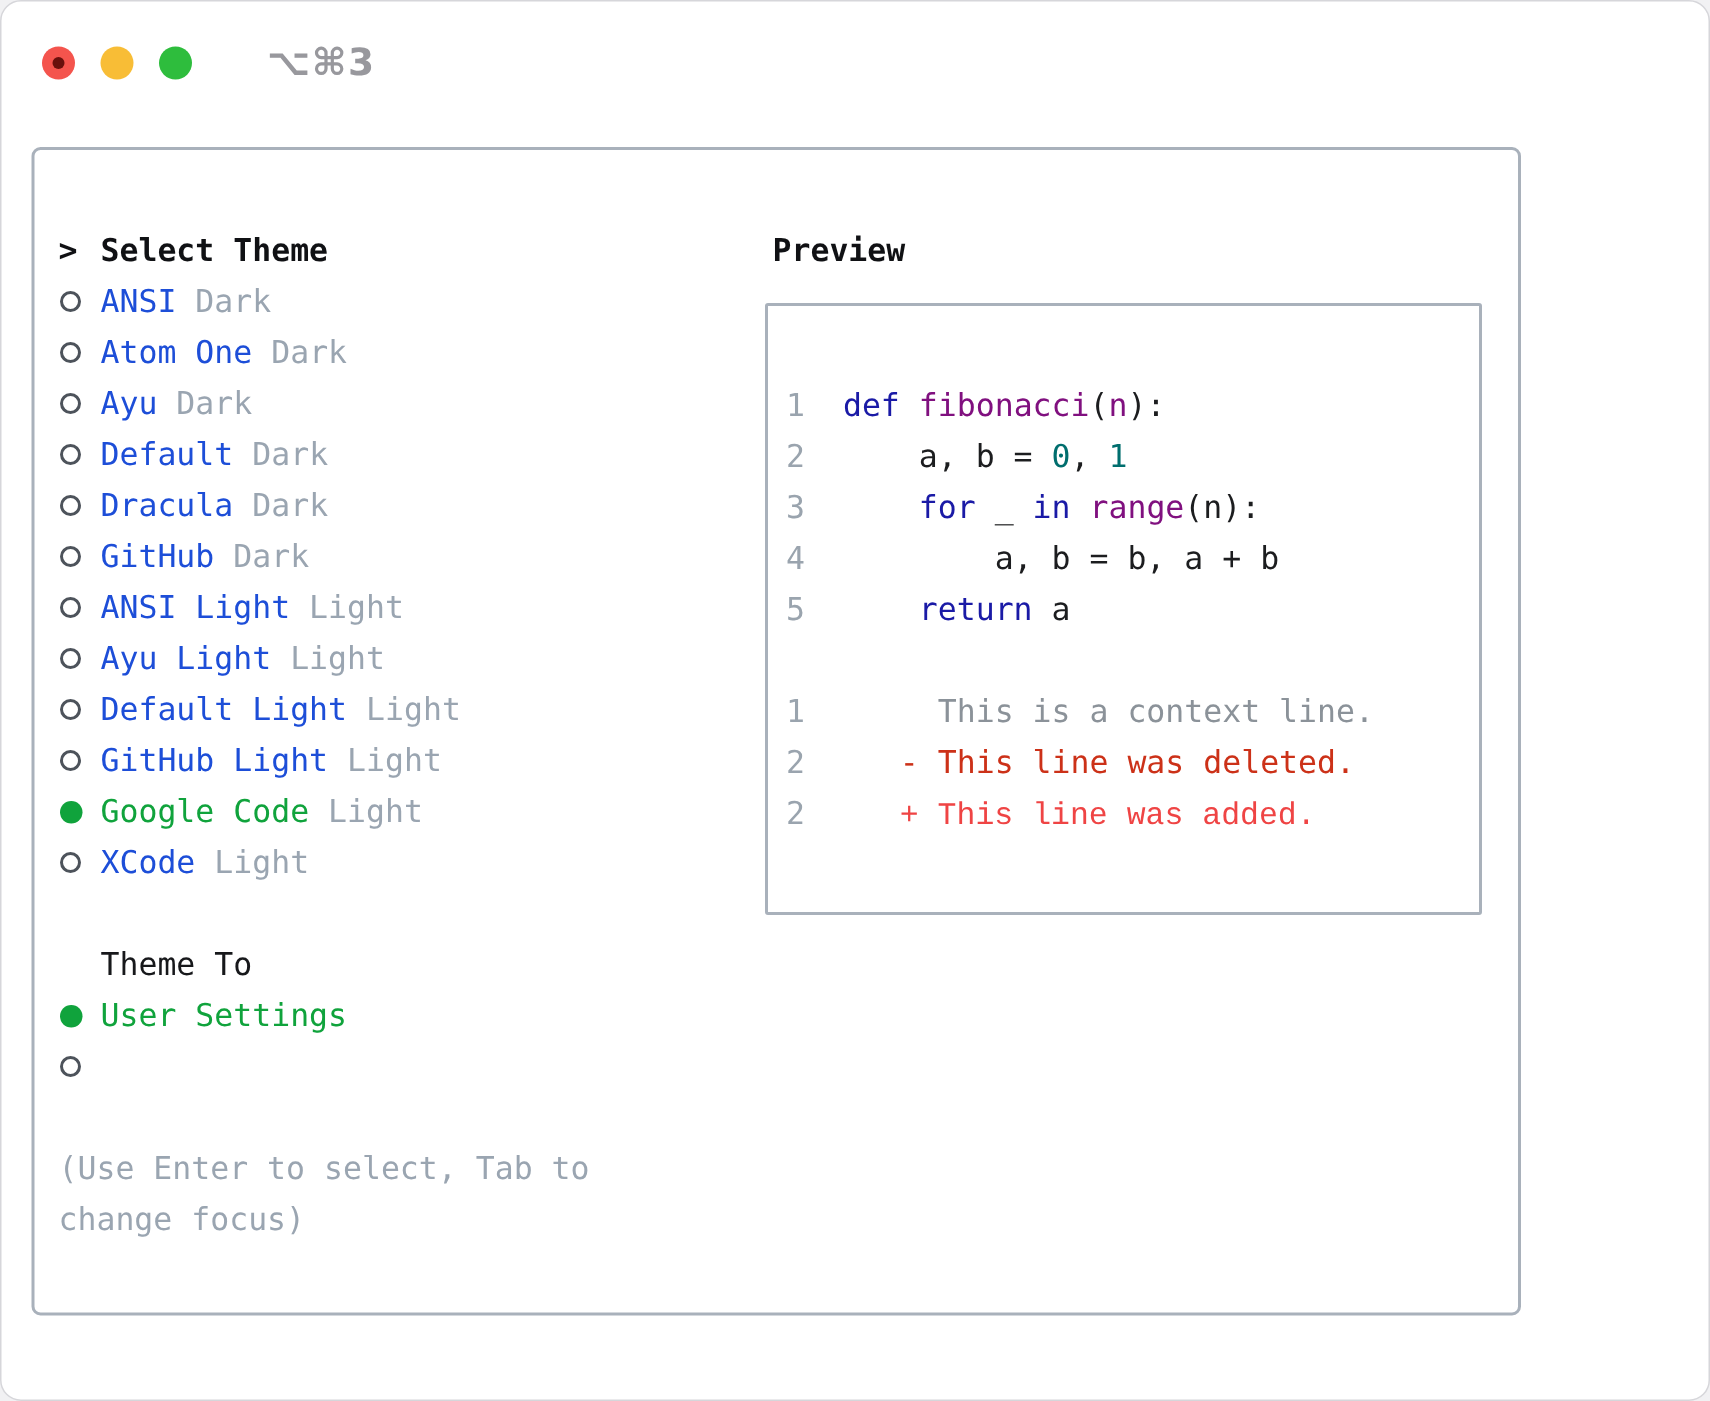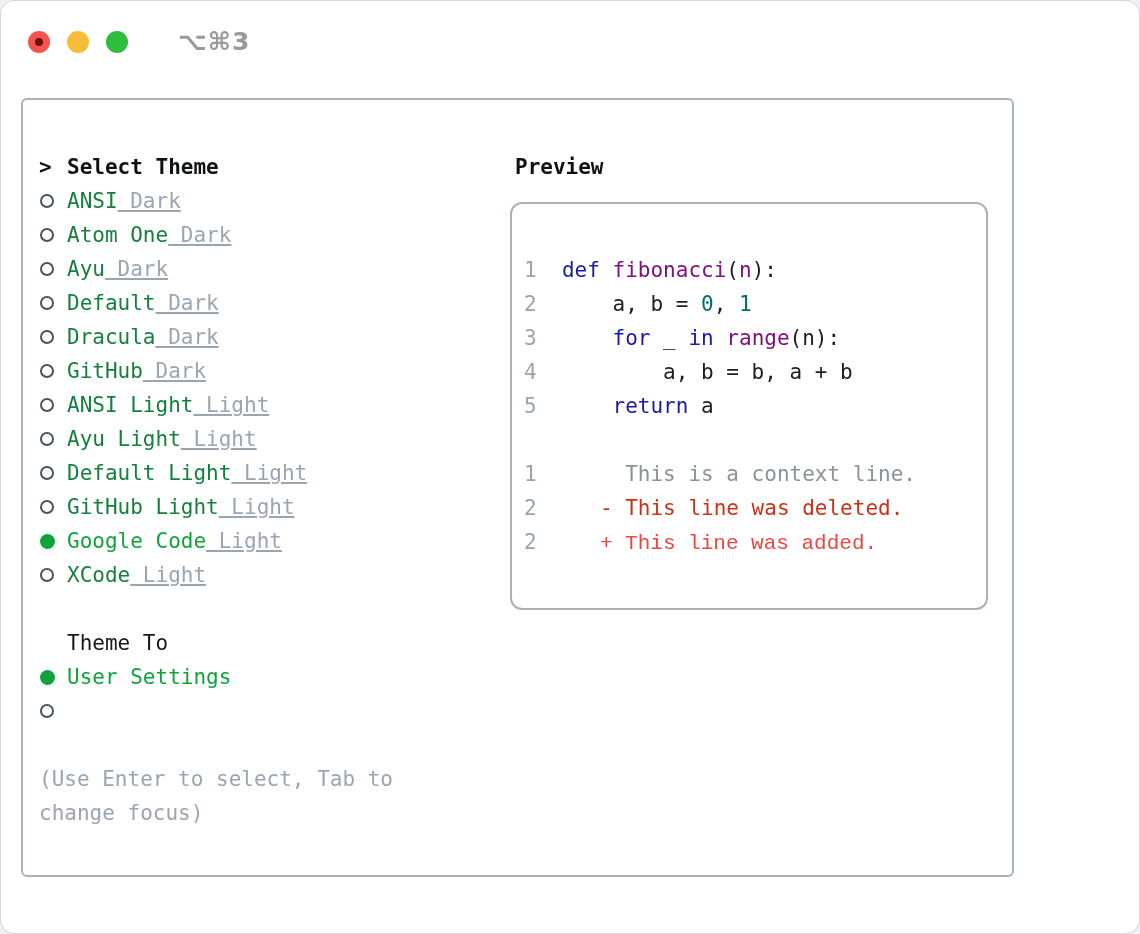--- a/index.html
+++ b/index.html
@@ -57,38 +57,38 @@
     display: flex; align-items: center; justify-content: flex-start;
   }
   .prompt { font-weight: 700; color: #101114; }
   .hdr    { font-weight: 700; color: #101114; }
   .circle {
     width: 14px; height: 14px; border-radius: 50%;
     border: 2px solid #4d535b; background: transparent;
     margin-left: 1px;
   }
   .circle.sel { border: none; background: #10a33c; width: 15px; height: 15px; }
-  .item-name { color: #15803d; }
+  .item-name { color: #1d4ed8; }
   .item-name.sel { color: #10a33c; }
-  .item-tag  { color: #9aa5b1; text-decoration: underline; }
+  .item-tag  { color: #9aa5b1; }
   .apply-label { color: #17181b; }
   .spacer { height: 34px; }
   .hint {
     font-size: 21px; line-height: 34px; color: #9aa5b1; white-space: pre;
   }
   
   .preview-label {
     position: absolute; left: 492px; top: 50px;
     height: 34px; display: flex; align-items: center;
     font-size: 21px; font-weight: 700; color: #101114;
   }
   .preview-box {
     position: absolute; left: 487px; top: 102px;
     width: 478px; height: 408px;
-    border: 2px solid #a9b1bb; border-radius: 12px;
+    border: 2px solid #a9b1bb; border-radius: 2px;
     background: #ffffff; overflow: hidden;
   }
   .code {
     margin: 0; padding: 49px 0 0 12px;
     font-size: 21px; line-height: 34px; white-space: pre;
     font-family: "DejaVu Sans Mono", "Liberation Mono", monospace;
   }
   .code div { height: 34px; }
   .tk-num { color: #9aa4ae; }
   .tk-kw  { color: #1a1aa6; }

